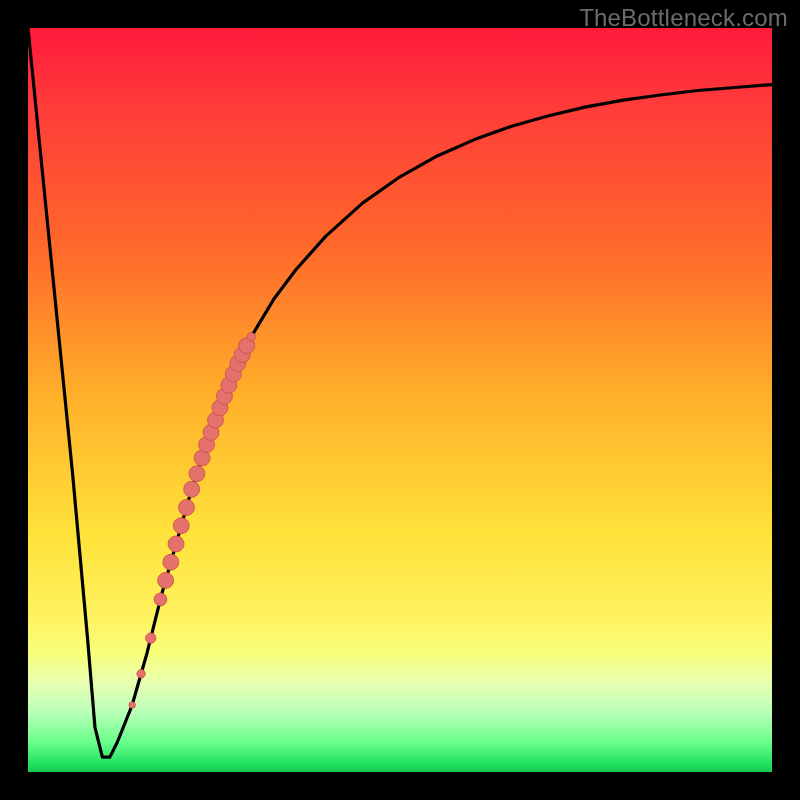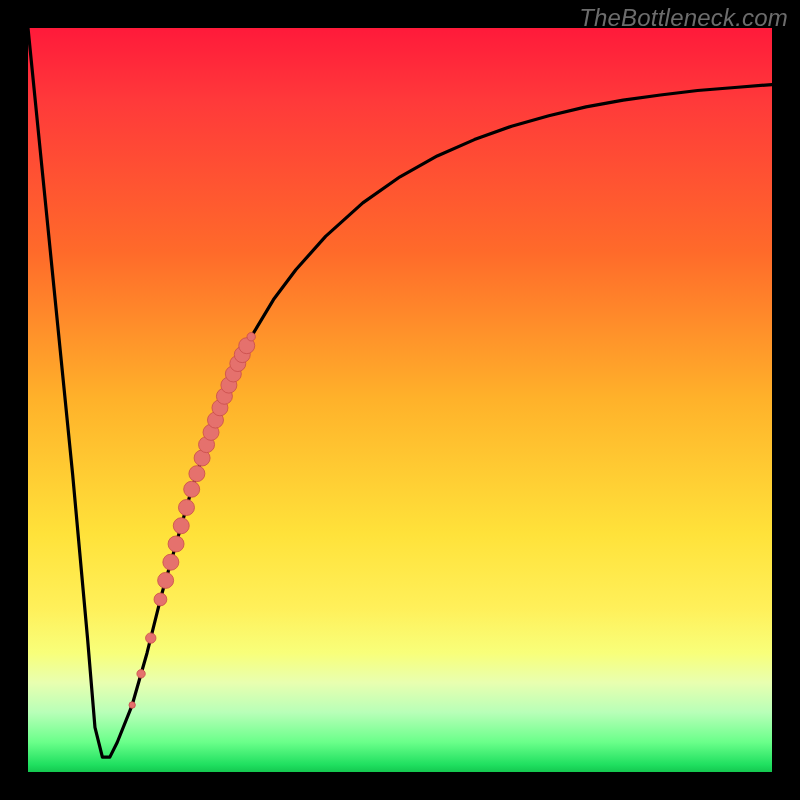--- a/index.html
+++ b/index.html
@@ -47,21 +47,20 @@
     width: 744px;
     height: 744px;
   }
   .watermark {
     position: absolute;
     top: 4px;
     right: 12px;
     color: #6c6c6c;
     font-size: 24px;
     letter-spacing: 0.2px;
-    font-style: italic;
   }
 </style>
 </head>
 <body>
 
 <div class="frame">
   <div class="plot-area"></div>
 
   <svg class="overlay" viewBox="0 0 744 744" preserveAspectRatio="none">
     <path id="curve-path" fill="none" stroke="#000" stroke-width="3.2" stroke-linejoin="round" stroke-linecap="round" d="M0.00 0.00 L14.88 148.80 L29.76 297.60 L44.64 446.40 L59.52 610.08 L66.96 699.36 L74.40 729.12 L81.84 729.12 L89.28 714.24 L104.16 677.04 L119.04 624.96 L133.92 565.44 L148.80 513.36 L163.68 461.28 L178.56 416.64 L193.44 375.72 L208.32 338.52 L223.20 308.76 L245.52 271.56 L267.84 241.80 L297.60 208.32 L334.80 174.84 L372.00 148.80 L409.20 127.97 L446.40 111.60 L483.60 98.21 L520.80 87.79 L558.00 78.86 L595.20 72.17 L632.40 66.96 L669.60 62.50 L706.80 59.52 L744.00 56.54"></path>

